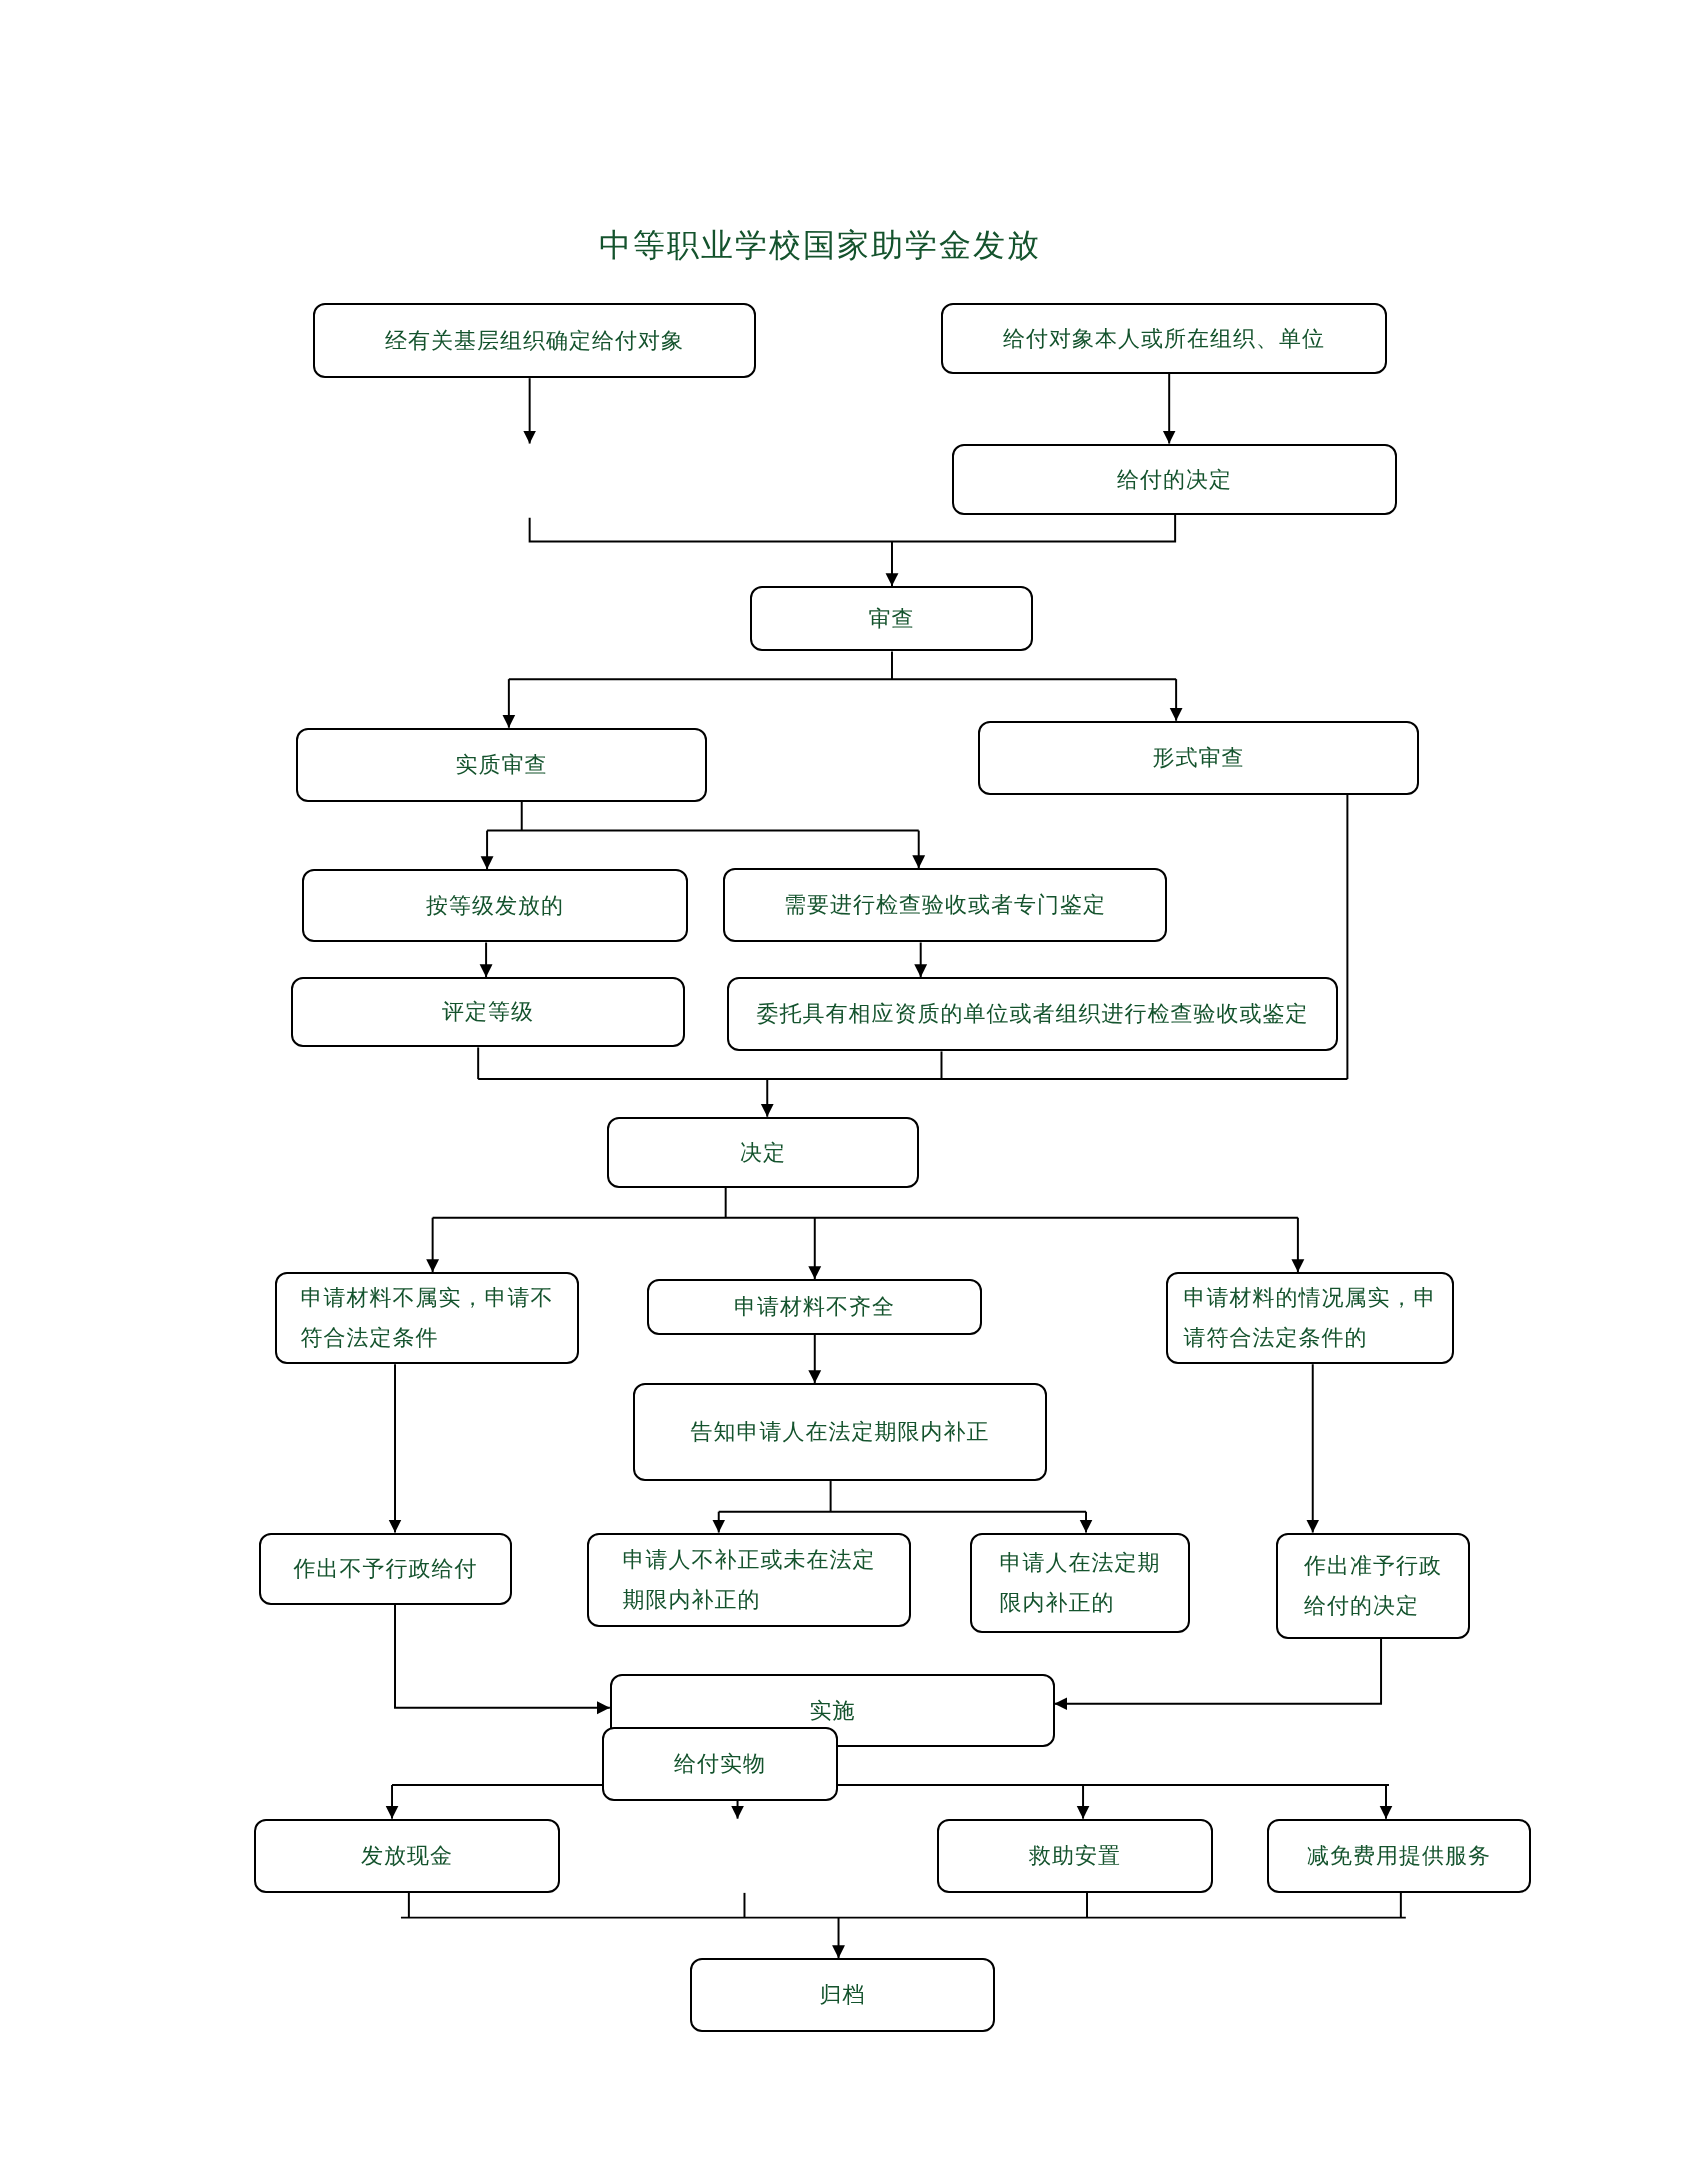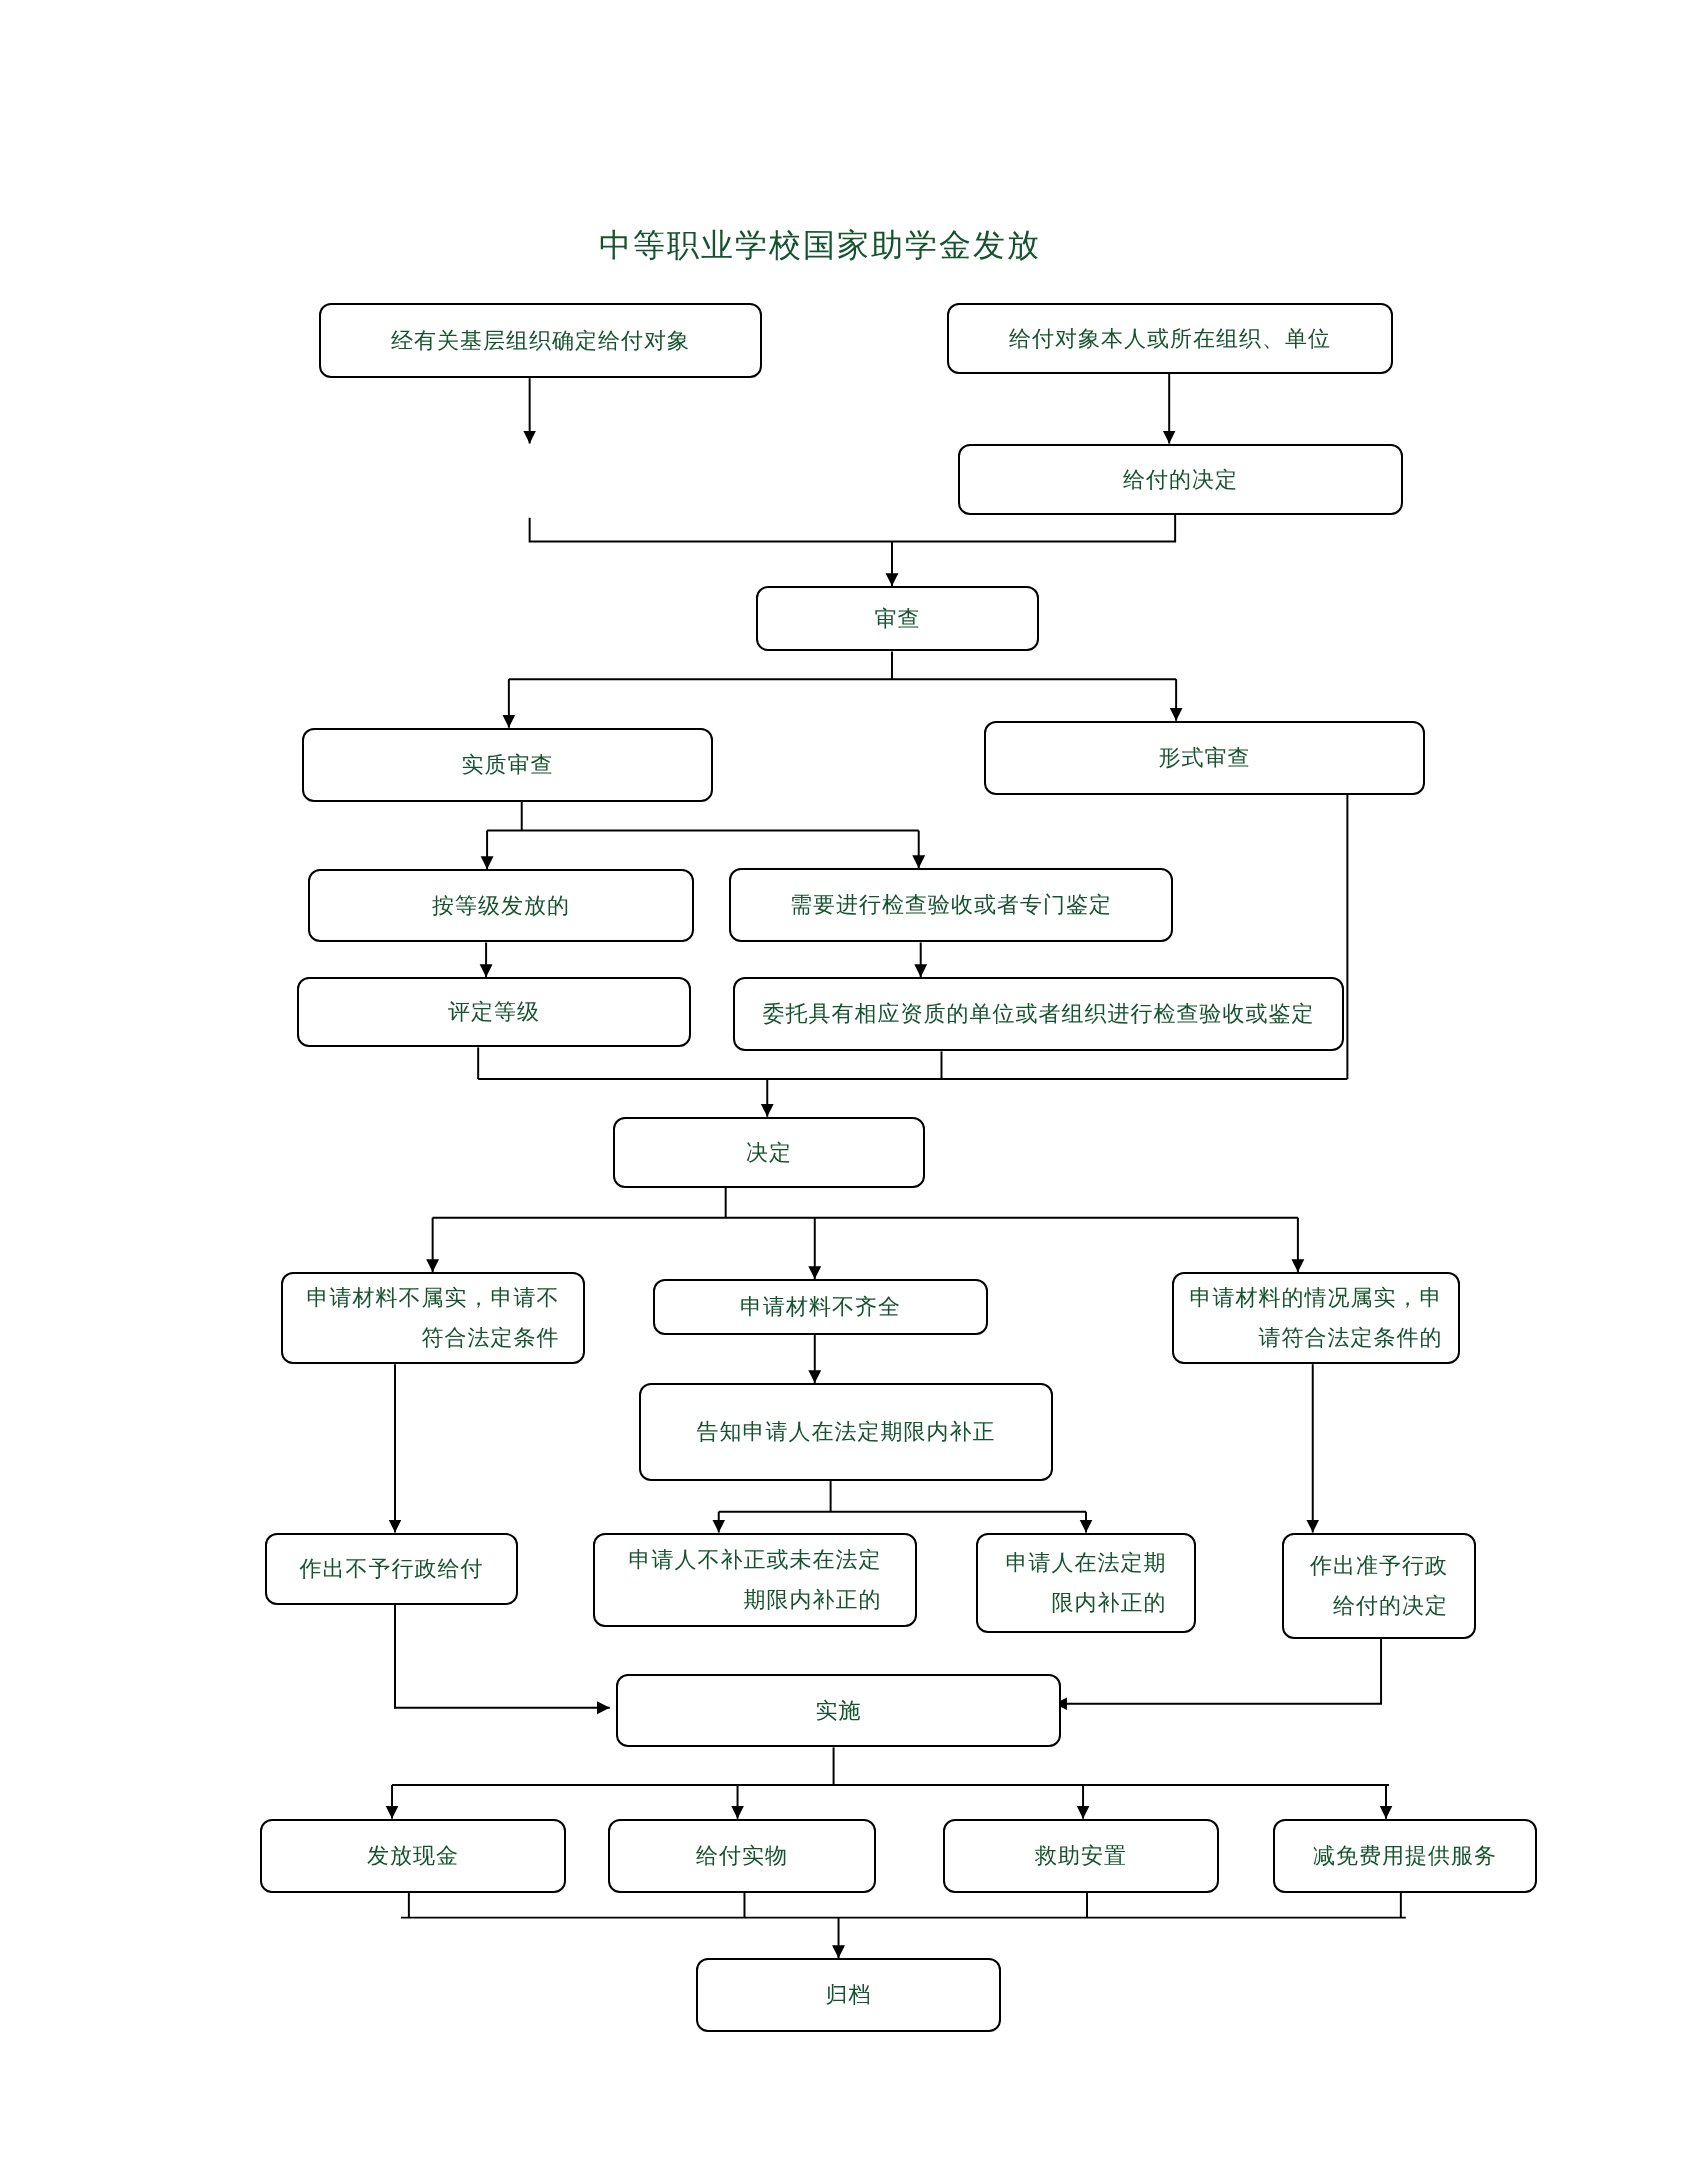--- a/index.html
+++ b/index.html
@@ -3,22 +3,22 @@
 <meta charset="utf-8">
 <style>
   html,body{margin:0;padding:0;background:#fff;}
   .page{position:relative;width:1683px;height:2178px;background:#ffffff;
         font-family:"Liberation Serif","DejaVu Serif",serif;color:#14532d;overflow:hidden;}
   .edges{position:absolute;left:0;top:0;width:1683px;height:2178px;}
   .title{position:absolute;left:820px;top:224px;transform:translateX(-50%);
          font-size:32px;letter-spacing:2px;white-space:nowrap;font-weight:400;}
   .node{position:absolute;box-sizing:border-box;border:2px solid #000;border-radius:12px;
         background:#fff;display:flex;align-items:center;justify-content:center;
-        text-align:right;font-size:22px;letter-spacing:1px;line-height:40px;
-        white-space:pre-line;padding:14px 8px;margin-left:6px;}
+        text-align:left;font-size:22px;letter-spacing:1px;line-height:40px;
+        white-space:pre-line;padding:14px 8px;}
 </style>
 </head>
 <body>
 
 <div class="page">
 
   <svg class="edges" viewBox="0 0 1700 2200" xmlns="http://www.w3.org/2000/svg">
     <defs>
       <marker id="ah" markerUnits="userSpaceOnUse" markerWidth="20" markerHeight="20" refX="13" refY="7" orient="auto">
         <path d="M0,0.5 L13,7 L0,13.5 Z" fill="#000"></path>
@@ -94,19 +94,19 @@
   <div class="node" style="left:633px;top:1383px;width:414px;height:98px">告知申请人在法定期限内补正</div>
   <div class="node" style="left:259px;top:1533px;width:253px;height:72px">作出不予行政给付</div>
   <div class="node" style="left:587px;top:1533px;width:324px;height:94px">申请人不补正或未在法定
 期限内补正的</div>
   <div class="node" style="left:970px;top:1533px;width:220px;height:100px">申请人在法定期
 限内补正的</div>
   <div class="node" style="left:1276px;top:1533px;width:194px;height:106px">作出准予行政
 给付的决定</div>
   <div class="node" style="left:610px;top:1674px;width:445px;height:73px">实施</div>
   <div class="node" style="left:254px;top:1819px;width:306px;height:74px">发放现金</div>
-  <div class="node" style="left:602px;top:1819px;width:268px;height:74px">给付实物</div>
+  <div class="node" style="left:602px;top:1727px;width:236px;height:74px">给付实物</div>
   <div class="node" style="left:937px;top:1819px;width:276px;height:74px">救助安置</div>
   <div class="node" style="left:1267px;top:1819px;width:264px;height:74px">减免费用提供服务</div>
   <div class="node" style="left:690px;top:1958px;width:305px;height:74px">归档</div>
 
 </div>
 
 
 </body></html>

